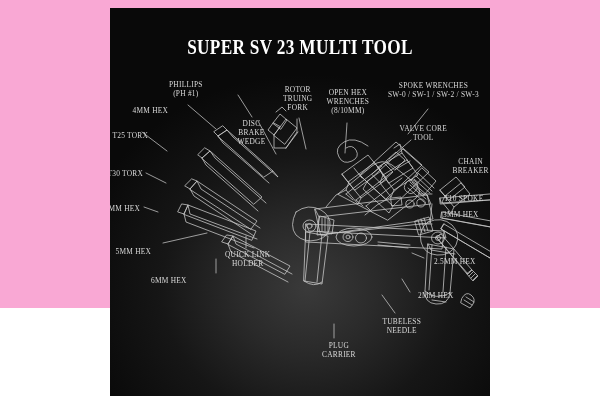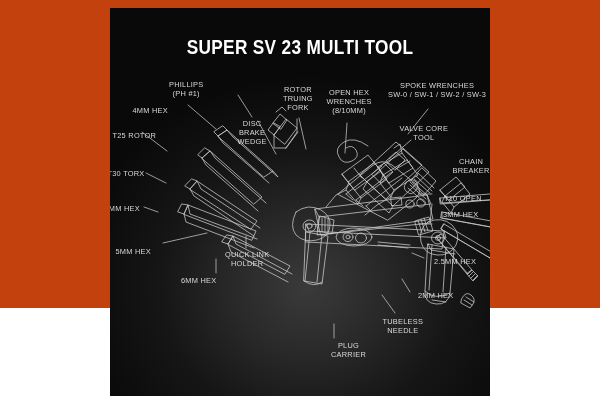--- a/index.html
+++ b/index.html
@@ -1,18 +1,18 @@
 <!DOCTYPE html>
 <html><head>
 <meta charset="utf-8">
 <style>
   html,body{margin:0;padding:0;background:#ffffff;}
   body{width:600px;height:408px;overflow:hidden;
        font-family:"Liberation Sans","DejaVu Sans",sans-serif;}
-  #stage{position:relative;width:600px;height:308px;background:#c2410c;}
+  #stage{position:relative;width:600px;height:308px;background:#f9a8d4;font-family:Liberation Serif, serif;}
   #panel{position:absolute;left:110px;top:8px;width:380px;height:388px;
          background:#0b0b0b;overflow:hidden;}
   #panel .glow{position:absolute;inset:0;
      background:radial-gradient(ellipse 62% 55% at 52% 72%, #3a3a3a 0%, #2a2a2a 30%, #161616 62%, #090909 100%);}
   #title{position:absolute;left:0;right:0;top:27px;text-align:center;
      color:#fff;font-weight:bold;font-size:21px;letter-spacing:.4px;
      transform:scaleX(.82);transform-origin:center;white-space:nowrap;}
   svg.art{position:absolute;left:0;top:0;width:380px;height:388px;}
   .lbl{position:absolute;color:#d9d9d9;font-size:7.4px;line-height:9.2px;
        letter-spacing:.25px;white-space:pre;}
@@ -230,45 +230,45 @@
         <path d="M300 284 l-8 -13"></path>
         <path d="M285 305 l-13 -18"></path>
         <path d="M224 330 l0 -14"></path>
       </g>
     </svg>
 
     <div id="labels">
         <div class="lbl c" style="left: 59px; top: 72px;">PHILLIPS
 (PH #1)</div>
         <div class="lbl c" style="left: 22.5px; top: 98px;">4MM HEX</div>
-        <div class="lbl c" style="left: 2.5px; top: 123px;">T25 ROTOR</div>
+        <div class="lbl c" style="left: 2.5px; top: 123px;">T25 TORX</div>
         <div class="lbl c" style="left: -2.5px; top: 161px;">T30 TORX</div>
         <div class="lbl c" style="left: -5.5px; top: 196px;">4MM HEX</div>
         <div class="lbl c" style="left: 5.5px; top: 239px;">5MM HEX</div>
-        <div class="lbl c" style="left: 71px; top: 268px;">6MM HEX</div>
+        <div class="lbl c" style="left: 41px; top: 268px;">6MM HEX</div>
         <div class="lbl c" style="left: 115px; top: 242px;">QUICK LINK
 HOLDER</div>
         <div class="lbl c" style="left: 127.5px; top: 75px; margin-top: 36px;">DISC
 BRAKE
 WEDGE</div>
         <div class="lbl c" style="left: 173px; top: 77px;">ROTOR
 TRUING
 FORK</div>
         <div class="lbl c" style="left: 216.5px; top: 80px;">OPEN HEX
 WRENCHES
 (8/10MM)</div>
         <div class="lbl c" style="left: 278px; top: 73px;">SPOKE WRENCHES
 SW-0 / SW-1 / SW-2 / SW-3</div>
         <div class="lbl c" style="left: 289.5px; top: 116px;">VALVE CORE
 TOOL</div>
         <div class="lbl c" style="left: 298.5px; top: 149px; margin-left: 44px;">CHAIN
 BREAKER</div>
-        <div class="lbl l" style="left: 334px; top: 186px;">T10 OPEN</div>
+        <div class="lbl l" style="left: 334px; top: 186px;">T10 SPOKE</div>
         <div class="lbl l" style="left: 333px; top: 202px;">3MM HEX</div>
         <div class="lbl l" style="left: 324px; top: 249px;">2.5MM HEX</div>
         <div class="lbl l" style="left: 308px; top: 283px;">2MM HEX</div>
         <div class="lbl c" style="left: 272.5px; top: 309px;">TUBELESS
 NEEDLE</div>
-        <div class="lbl c" style="left: 221px; top: 333px; text-align: center;">PLUG
+        <div class="lbl c" style="left: 212px; top: 333px; text-align: center;">PLUG
 CARRIER</div>
       </div>
   </div>
 </div>
 
 </body></html>

